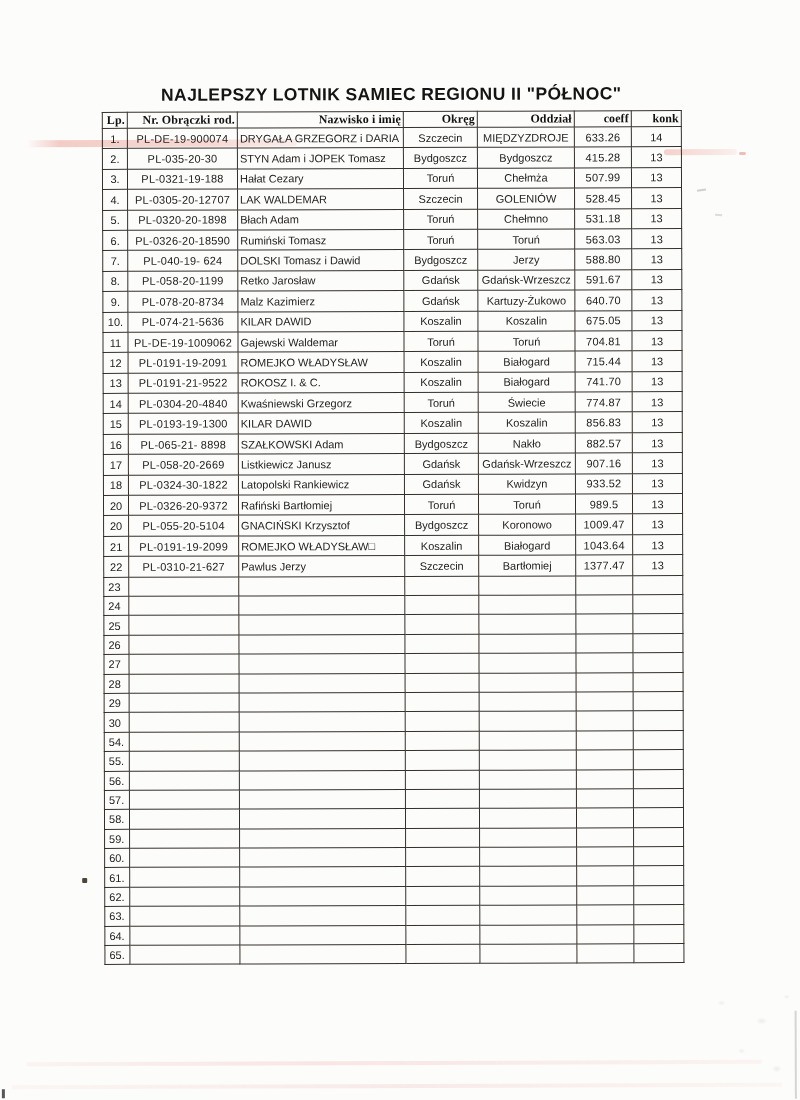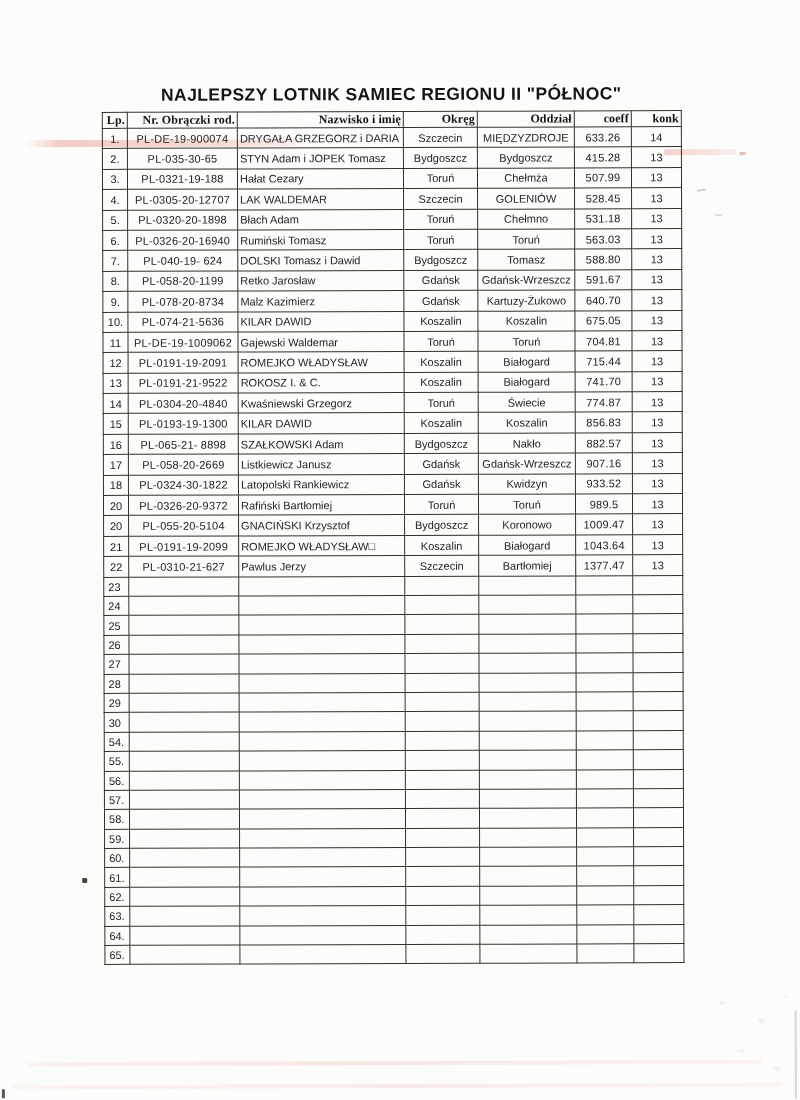--- a/index.html
+++ b/index.html
@@ -117,21 +117,21 @@
           <td class="c0">1.</td>
           <td class="c1">PL-DE-19-900074</td>
           <td class="c2">DRYGAŁA GRZEGORZ i DARIA</td>
           <td class="c3">Szczecin</td>
           <td class="c4">MIĘDZYZDROJE</td>
           <td class="c5">633.26</td>
           <td class="c6">14</td>
         </tr>
         <tr class="data">
           <td class="c0">2.</td>
-          <td class="c1">PL-035-30-65</td>
+          <td class="c1">PL-035-20-30</td>
           <td class="c2">STYN Adam  i JOPEK Tomasz</td>
           <td class="c3">Bydgoszcz</td>
           <td class="c4">Bydgoszcz</td>
           <td class="c5">415.28</td>
           <td class="c6">13</td>
         </tr>
         <tr class="data">
           <td class="c0">3.</td>
           <td class="c1">PL-0321-19-188</td>
           <td class="c2">Hałat Cezary</td>
@@ -153,33 +153,33 @@
           <td class="c0">5.</td>
           <td class="c1">PL-0320-20-1898</td>
           <td class="c2">Błach Adam</td>
           <td class="c3">Toruń</td>
           <td class="c4">Chełmno</td>
           <td class="c5">531.18</td>
           <td class="c6">13</td>
         </tr>
         <tr class="data">
           <td class="c0">6.</td>
-          <td class="c1">PL-0326-20-16940</td>
+          <td class="c1">PL-0326-20-18590</td>
           <td class="c2">Rumiński Tomasz</td>
           <td class="c3">Toruń</td>
           <td class="c4">Toruń</td>
           <td class="c5">563.03</td>
           <td class="c6">13</td>
         </tr>
         <tr class="data">
           <td class="c0">7.</td>
           <td class="c1">PL-040-19- 624</td>
           <td class="c2">DOLSKI Tomasz i Dawid</td>
           <td class="c3">Bydgoszcz</td>
-          <td class="c4">Tomasz</td>
+          <td class="c4">Jerzy</td>
           <td class="c5">588.80</td>
           <td class="c6">13</td>
         </tr>
         <tr class="data">
           <td class="c0">8.</td>
           <td class="c1">PL-058-20-1199</td>
           <td class="c2">Retko Jarosław</td>
           <td class="c3">Gdańsk</td>
           <td class="c4">Gdańsk-Wrzeszcz</td>
           <td class="c5">591.67</td>

